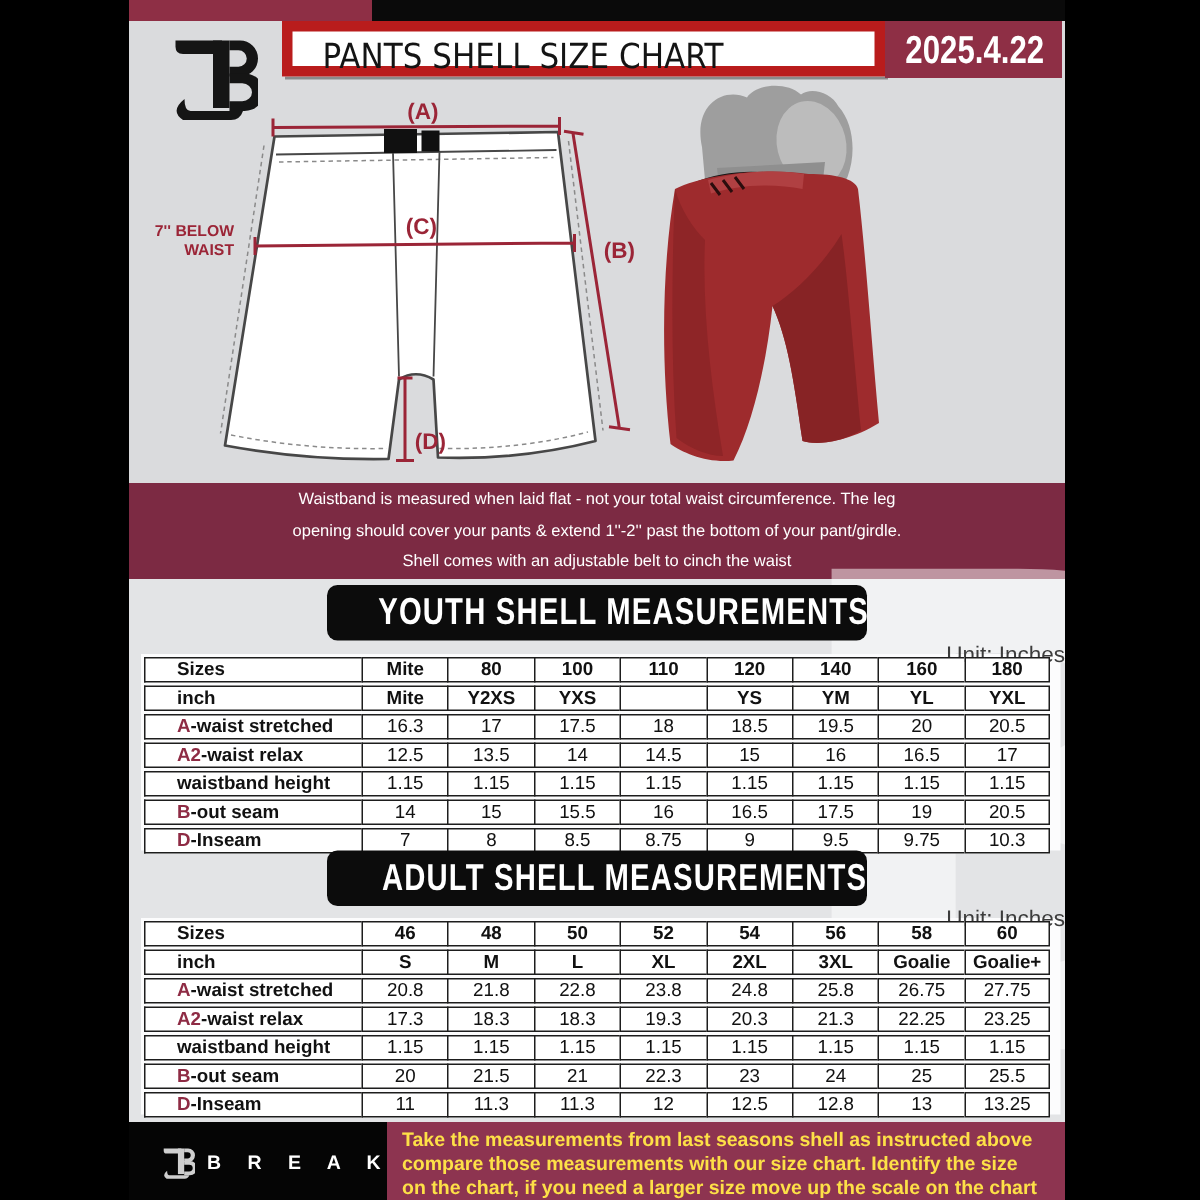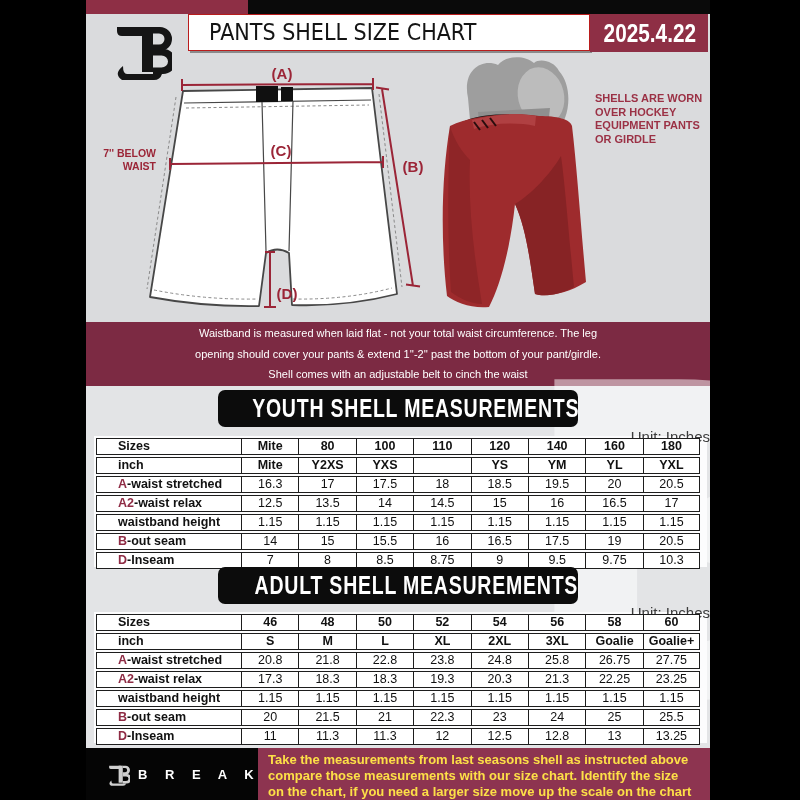--- a/index.html
+++ b/index.html
@@ -8,21 +8,21 @@
     font-family:"Liberation Sans",sans-serif;
   }
   .page{position:absolute;left:86px;top:0;width:624px;height:800px;background:#dadbdd;overflow:hidden;}
 
   
   .top-strip{position:absolute;top:0;left:0;width:624px;height:14px;background:#0a0a0a;}
   .top-strip-maroon{position:absolute;top:0;left:0;width:162px;height:14px;background:#8e2f45;}
 
   
   .title-box{position:absolute;top:14px;left:102px;width:402px;height:37px;background:#ffffff;
-    box-shadow:2px 2px 0 rgba(40,40,40,.45);border:1px solid #b91c1c;box-sizing:border-box;}
+    box-shadow:2px 2px 0 rgba(40,40,40,.45);border:7px solid #b91c1c;box-sizing:border-box;}
   .title-text{display:inline-block;margin-left:20px;line-height:35px;font-family:"DejaVu Sans",sans-serif;
     font-size:23px;color:#141414;transform:scaleX(.9);transform-origin:left center;white-space:nowrap;}
   .date-box{position:absolute;top:14px;left:504px;width:118px;height:38px;background:#8e2f45;
     display:flex;align-items:center;justify-content:flex-end;}
   .date-text{display:inline-block;color:#fff;font-weight:700;font-size:26px;letter-spacing:0px;
     transform:scaleX(.8);white-space:nowrap;}
   .logo{position:absolute;top:16px;left:28px;}
 
   
   .shorts-svg{position:absolute;top:54px;left:10px;}
@@ -142,26 +142,20 @@
     <path d="M114,62 C130,68 136,88 134,110 L116,116 Z" fill="#a7a7a7"></path>
 
     <path d="M24,66 C44,57 70,57 85,61 L81,80 C60,71 40,73 26,83 Z" fill="#161616"></path>
 
     <path d="M12,70 C35,59 76,56 101,60 C119,60 132,63 134,70 C139,112 143,172 148,226 C127,239 106,241 97,238 C91,196 87,170 77,148 C73,186 64,226 51,251 C34,253 17,246 9,240 C2,180 4,116 12,70 Z" fill="#9e2b2d"></path>
     <path d="M77,148 C87,170 91,196 97,238 C106,241 122,239 136,231 C131,180 127,128 123,100 C111,120 92,139 77,148 Z" fill="#872325"></path>
     <path d="M12,70 C10,120 9,180 13,236 C22,243 34,248 44,248 C36,200 30,150 32,104 C24,96 16,84 12,70 Z" fill="#8e2527"></path>
     <path d="M34,64 C55,58 80,57 98,60 L97,70 C78,66 54,67 36,73 Z" fill="#b04042"></path>
     <path d="M36,66 l6,8 M44,64 l6,8 M52,62 l6,8" stroke="#2a0d0d" stroke-width="2" fill="none"></path>
   </svg>
-  <div class="photo-caption">
-    <div>SHELLS ARE WORN</div>
-    <div>OVER HOCKEY</div>
-    <div>EQUIPMENT PANTS</div>
-    <div>OR GIRDLE</div>
-  </div>
 
   <div class="info-banner">
     <div>Waistband is measured when laid flat - not your total waist circumference. The leg</div>
     <div>opening should cover your pants &amp; extend 1''-2'' past the bottom of your pant/girdle.</div>
     <div>Shell comes with an adjustable belt to cinch the waist</div>
   </div>
 
   <div class="band"></div>
   <div class="watermark">B</div>
   <div class="table-panel panel-youth"></div>

